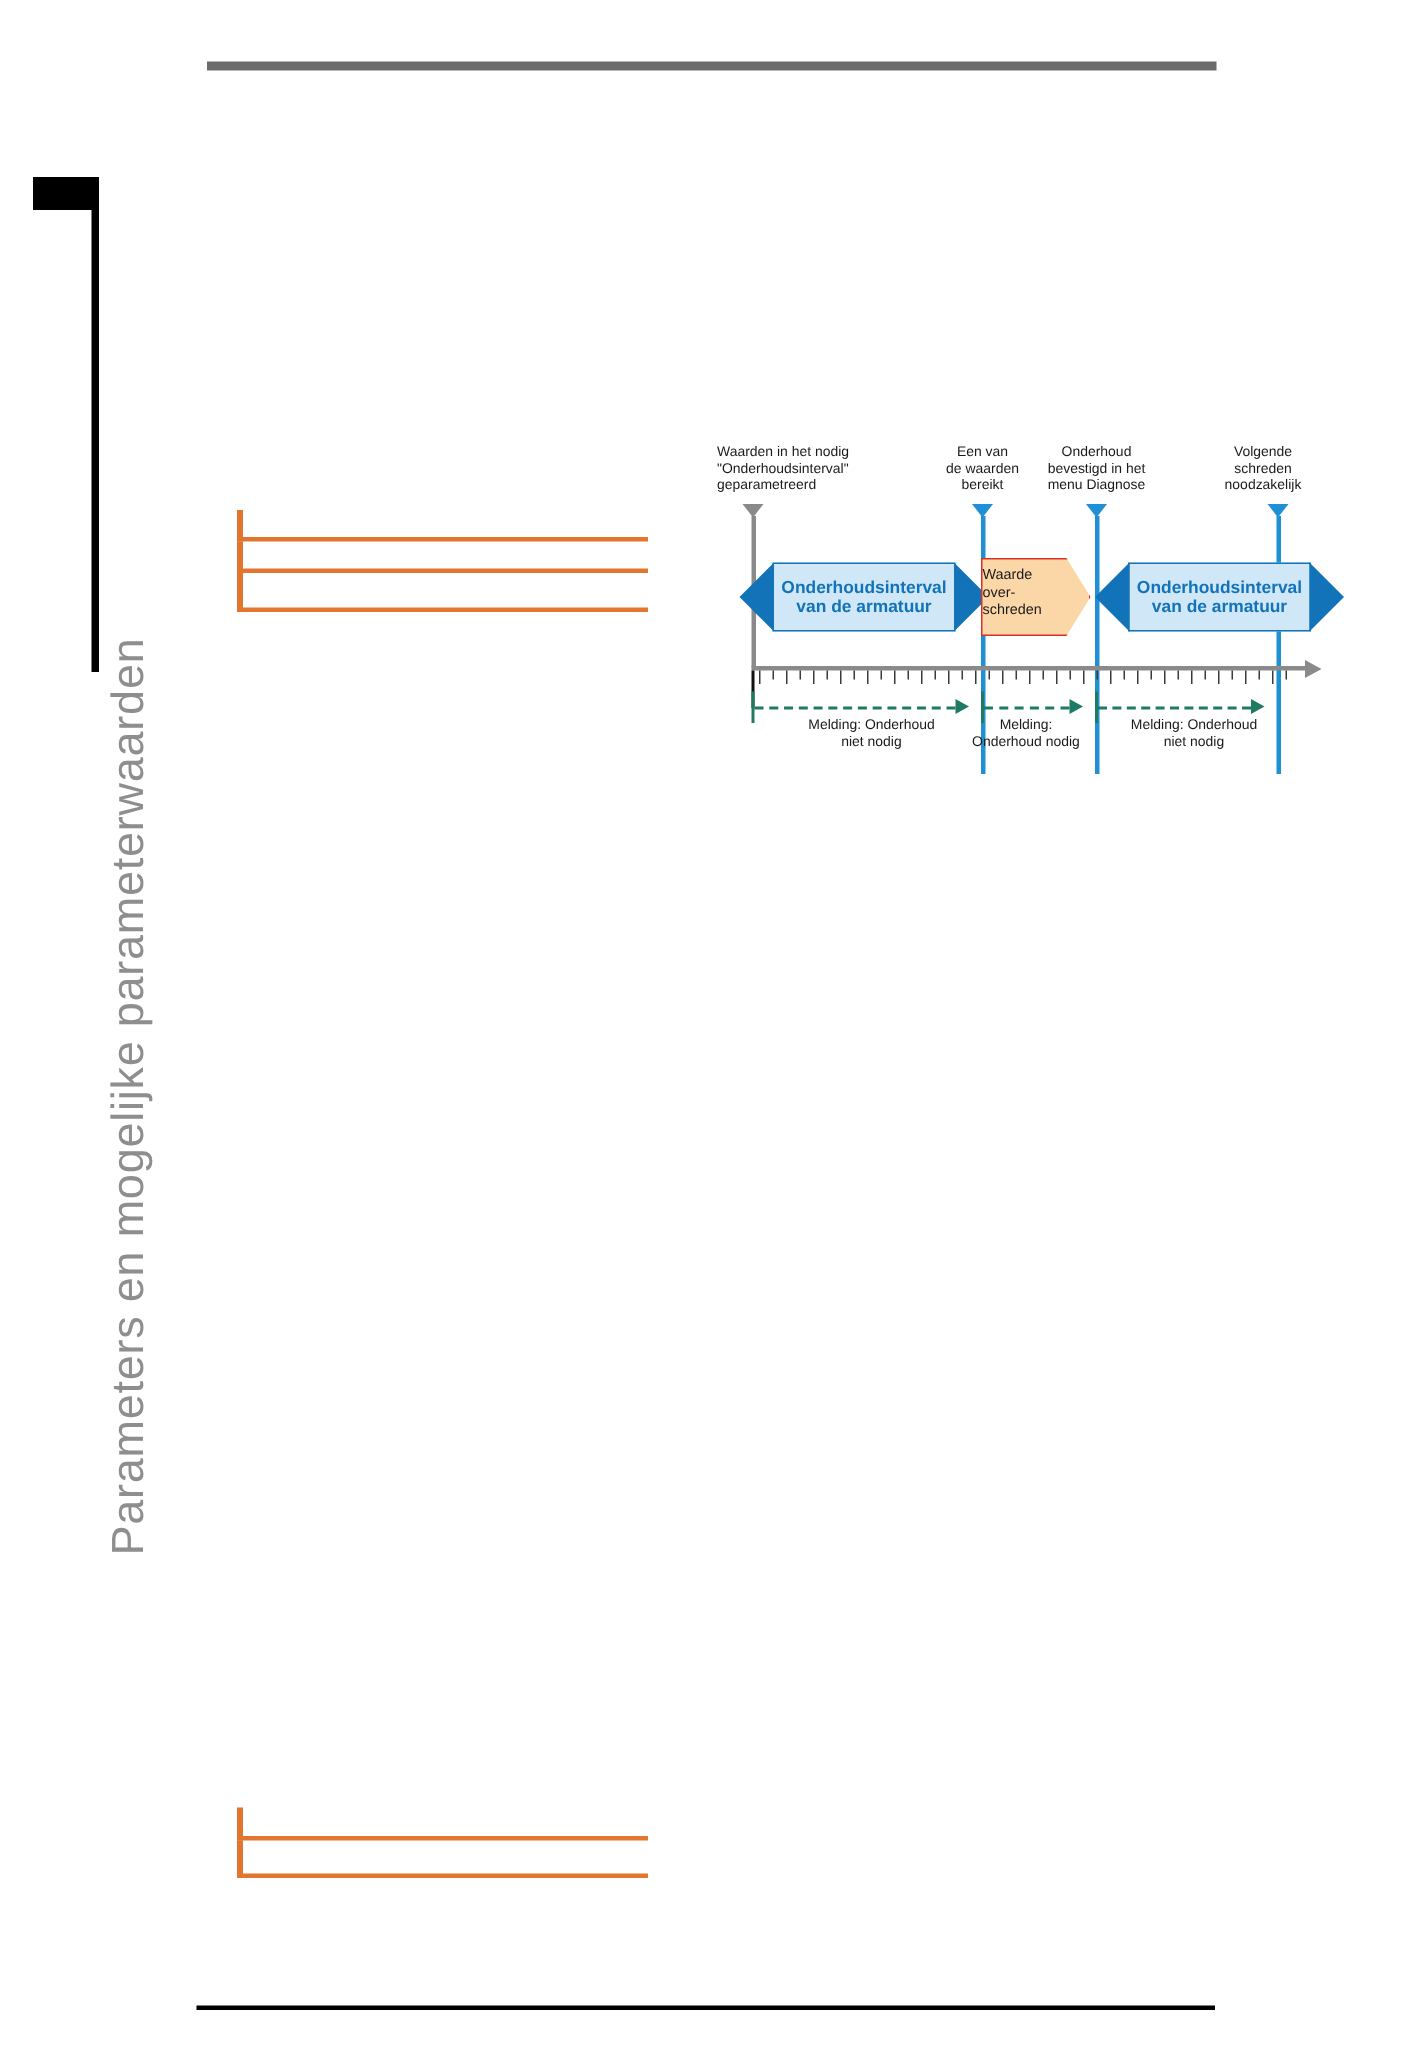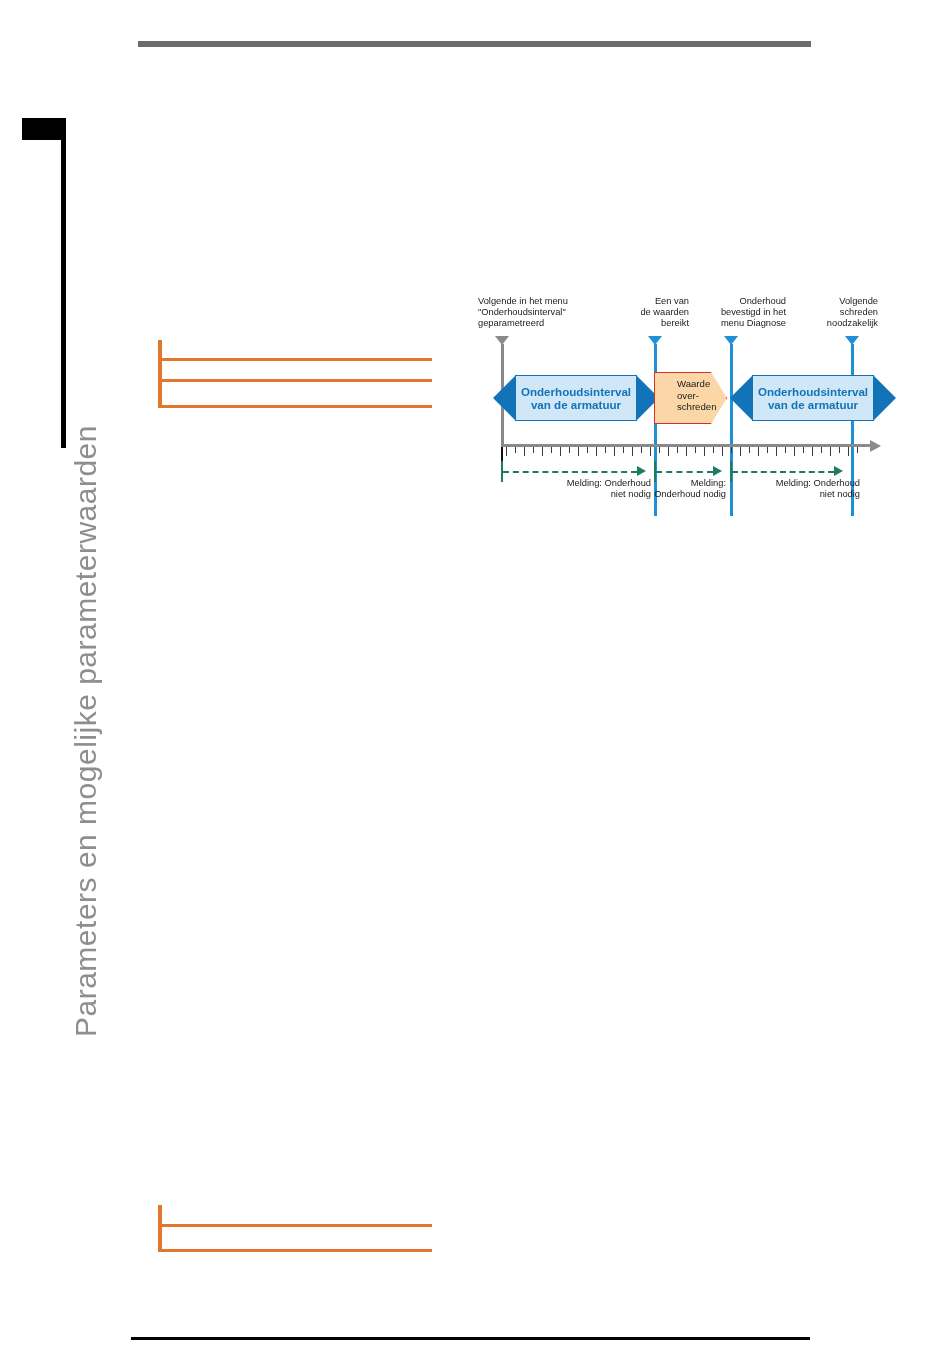--- a/index.html
+++ b/index.html
@@ -78,21 +78,21 @@
     height: 215px;
   }
 
   .cap {
     position: absolute;
     font-size: 9.3px;
     color: #1a1a1a;
     line-height: 11px;
     white-space: pre-line;
   }
-  .cap.center { text-align: right; }
+  .cap.center { text-align: center; }
   .cap.left   { text-align: left; }
 
   
   .marker {
     position: absolute;
     width: 3px;
     background: #1f8fd6;
   }
   .marker.gray { background: #8a8a8a; }
   .marker-head {
@@ -141,21 +141,21 @@
 
   
   .exbox {
     position: absolute;
     background: #fbd7a8;
     border: 1.5px solid #d93025;
     box-sizing: border-box;
     color: #1a1a1a;
     font-size: 9.6px;
     line-height: 11.5px;
-    padding: 5px 0 0 22px;
+    padding: 5px 0 0 0;
     white-space: pre-line;
     clip-path: polygon(0 0, 78% 0, 100% 50%, 78% 100%, 0 100%);
     -webkit-clip-path: polygon(0 0, 78% 0, 100% 50%, 78% 100%, 0 100%);
   }
 
   
   .timeline {
     position: absolute;
     height: 3px;
     background: #8a8a8a;
@@ -212,21 +212,21 @@
   <div class="orow" style="height:26px;"></div>
 </div>
 
 <div class="otable" style="left:158px; top:1205px; width:274px;">
   <div class="orow" style="height:22px;"></div>
   <div class="orow" style="height:25px;"></div>
 </div>
 
 <div class="figure">
 
-  <div class="cap left" style="left:0px; top:0px; width:140px;">Volgende in het menu
+  <div class="cap left" style="left:0px; top:0px; width:140px;">Waarden in het nodig
 "Onderhoudsinterval"
 geparametreerd</div>
 
   <div class="cap center" style="left:143px; top:0px; width:68px;">Een van
 de waarden
 bereikt</div>
 
   <div class="cap center" style="left:198px; top:0px; width:110px;">Onderhoud
 bevestigd in het
 menu Diagnose</div>

